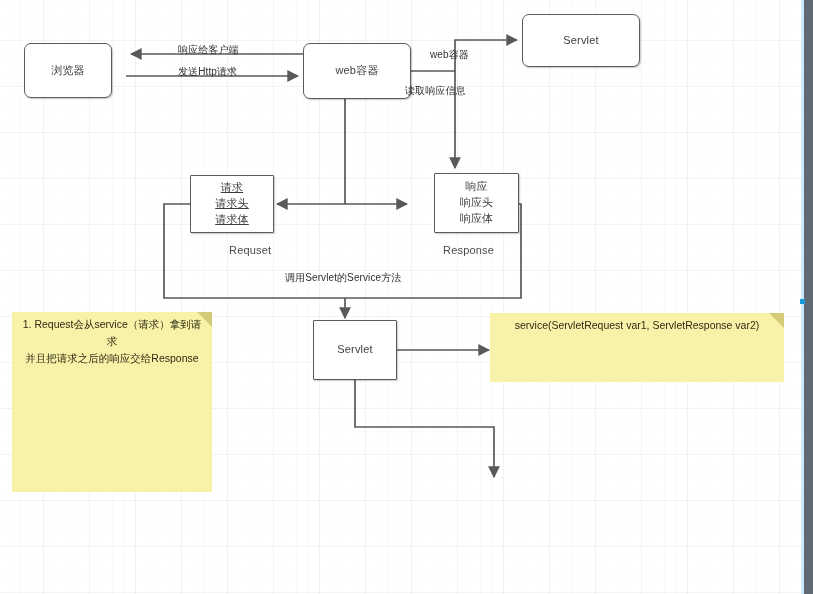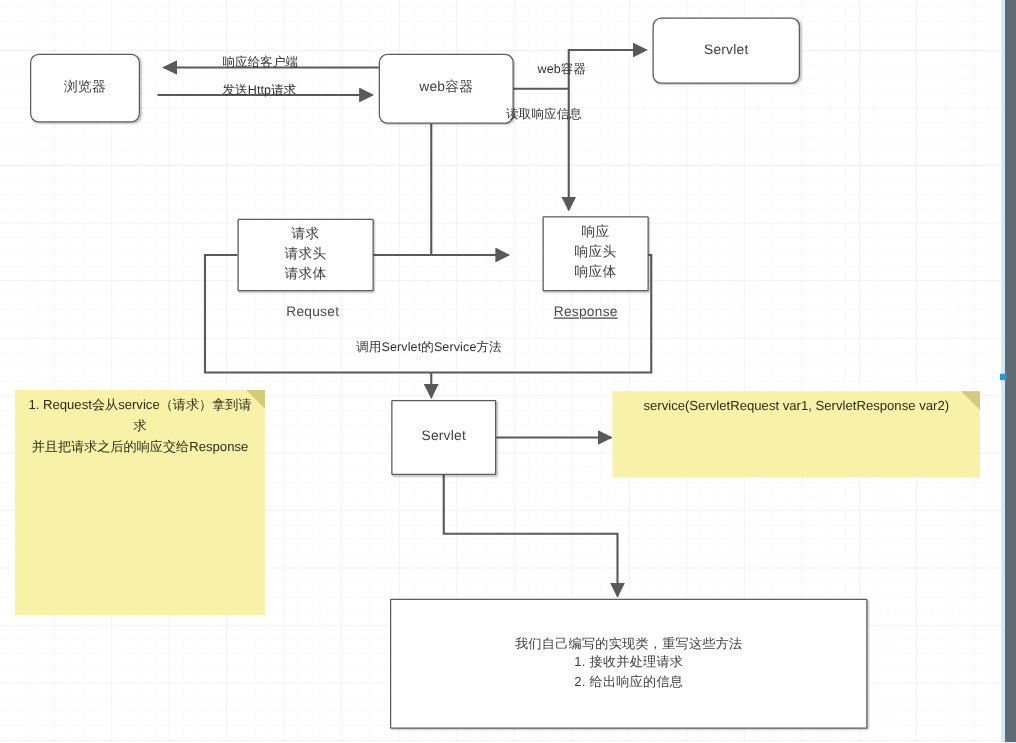--- a/index.html
+++ b/index.html
@@ -149,43 +149,38 @@
   </div>
 
   <div class="node rounded" style="left:303px; top:43px; width:108px; height:56px;">
     <span class="txt">web容器</span>
   </div>
 
   <div class="node rounded" style="left:522px; top:14px; width:118px; height:53px;">
     <span class="txt">Servlet</span>
   </div>
 
-  <div class="node sharp" style="left:190px; top:175px; width:109px; height:58px;">
+  <div class="node sharp" style="left:190px; top:175px; width:84px; height:58px;text-decoration:underline;">
     <span class="txt">请求
 请求头
 请求体</span>
   </div>
   <div class="caption" style="left:217px; top:244px;">Requset</div>
 
   <div class="node sharp" style="left:412px; top:173px; width:85px; height:60px;margin-left:22px;">
     <span class="txt">响应
 响应头
 响应体</span>
   </div>
-  <div class="caption" style="left:431px; top:244px;text-decoration:underline;">Response</div>
+  <div class="caption" style="left:431px; top:244px;">Response</div>
 
   <div class="node sharp" style="left:313px; top:320px; width:84px; height:60px;">
     <span class="txt">Servlet</span>
   </div>
 
-  <div class="node sharp" style="left:312px; top:479px; width:382px; height:104px; font-size:10.5px;">
-    <span class="txt">我们自己编写的实现类，重写这些方法
-1. 接收并处理请求
-2. 给出响应的信息</span>
-  </div>
 
   <div class="elabel" style="left:178px; top:43px;">响应给客户端</div>
   <div class="elabel" style="left:178px; top:65px;">发送Http请求</div>
   <div class="elabel" style="left:430px; top:48px;">web容器</div>
   <div class="elabel" style="left:405px; top:84px;">读取响应信息</div>
   <div class="elabel" style="left:285px; top:271px;">调用Servlet的Service方法</div>
 
   <div class="sticky" style="left:12px; top:312px; width:200px; height:180px;">
     <span class="fold"></span>
     <span class="txt">1. Request会从service（请求）拿到请求

